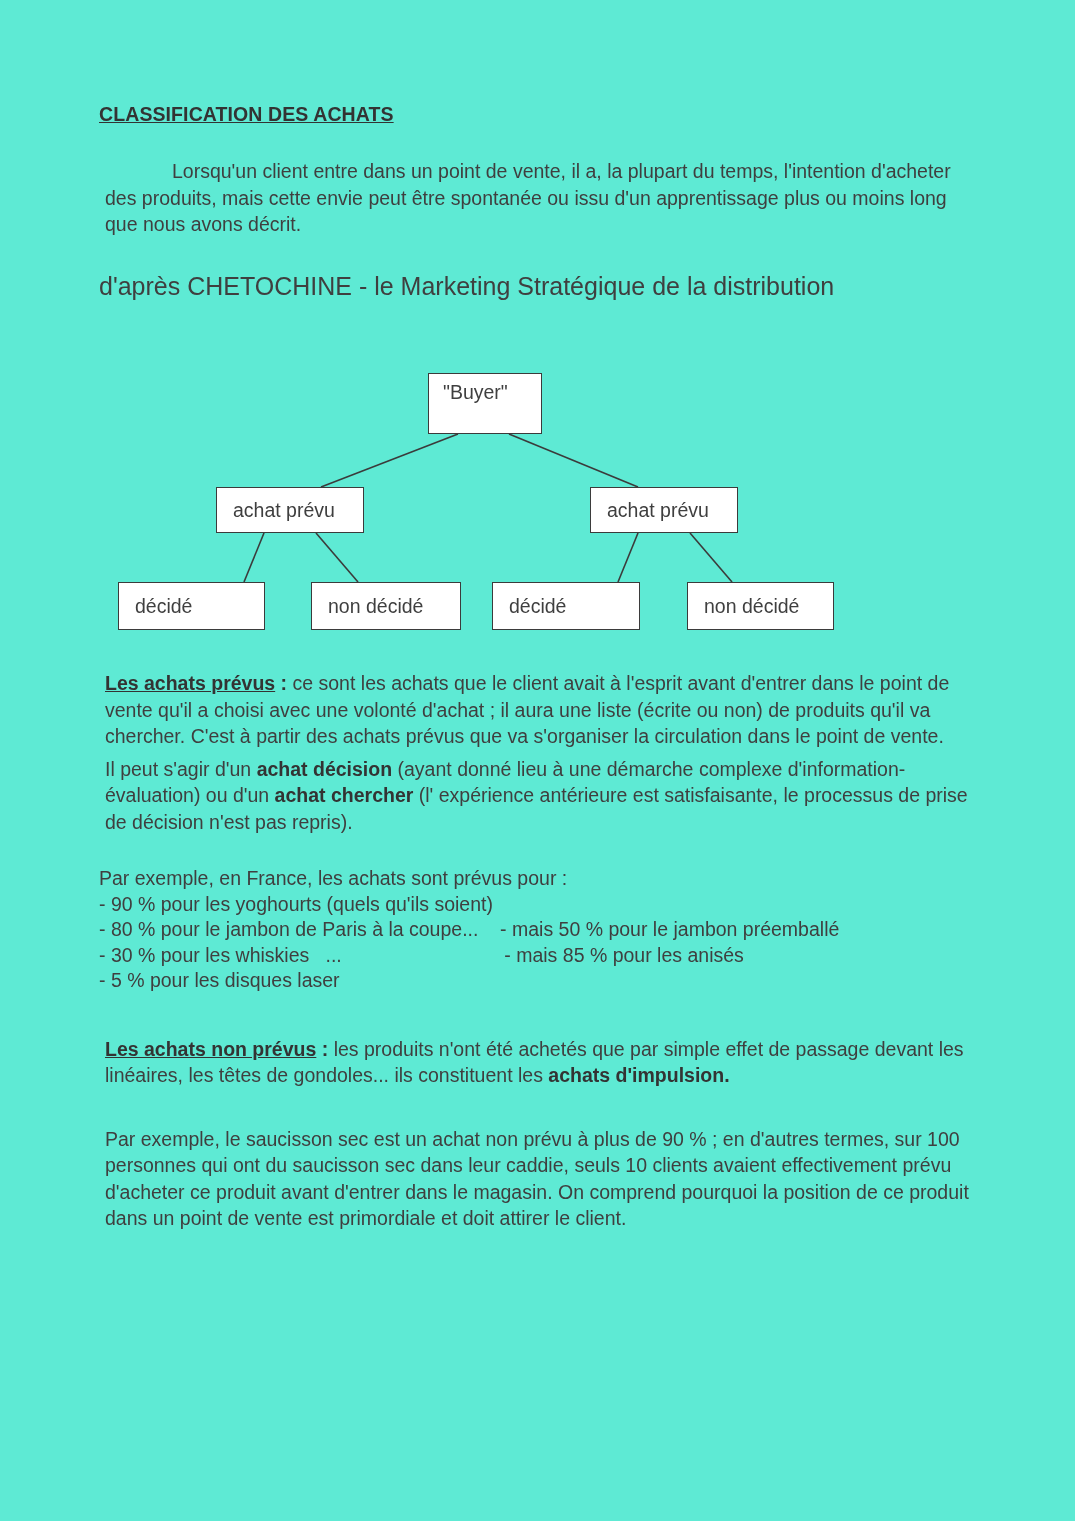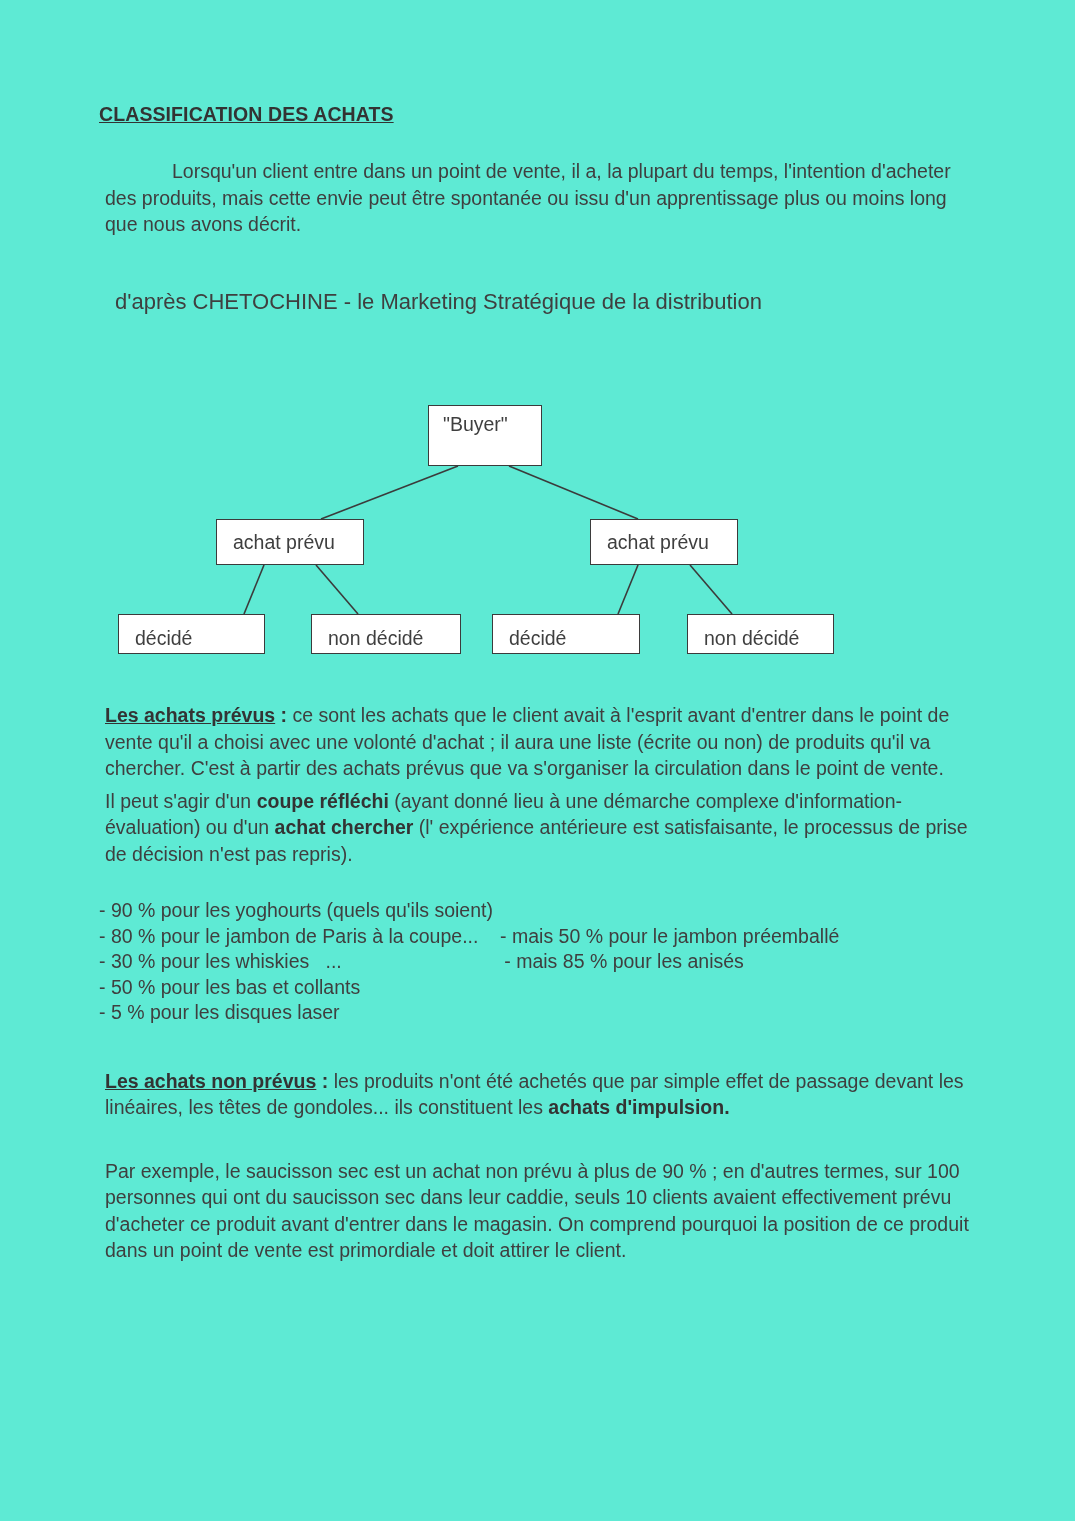--- a/index.html
+++ b/index.html
@@ -43,23 +43,23 @@
     line-height: 26.5px;
     margin: 6px;
     color: #3f3f3f;
   }
   .gap-sm { height: 25px; }
   .gap-md { height: 29px; }
   .gap-lg { height: 36px; }
   .indent-first { text-indent: 67px; }
 
   .src-line {
-    font-size: 22px;
+    font-size: 25px;
     line-height: 26.5px;
-    margin: 16px;
+    margin: 0;
     color: #3f3f3f;
   }
 
   .diagram-title {
     font-size: 19.5px;
     font-weight: bold;
     color: #333333;
     text-align: center;
     margin: 0;
     width: 770px;
@@ -90,21 +90,21 @@
     white-space: nowrap;
   }
   .node.root { left: 329px; top: 9px;  width: 114px; height: 61px; }
   .node.root .node-label { padding-left: 14px; padding-top: 6px; }
 
   .node.mid-left  { left: 117px; top: 123px; width: 148px; height: 46px; }
   .node.mid-right { left: 491px; top: 123px; width: 148px; height: 46px; }
   .node.mid-left .node-label,
   .node.mid-right .node-label { padding-top: 10px; }
 
-  .node.leaf { height: 40px; top: 218px; }
+  .node.leaf { height: 48px; top: 218px; }
   .node.leaf .node-label { padding-top: 11px; }
   .node.leaf-1 { left: 19px;  width: 147px; }
   .node.leaf-2 { left: 212px; width: 150px; }
   .node.leaf-3 { left: 393px; width: 148px; }
   .node.leaf-4 { left: 588px; width: 147px; }
 
   .edges {
     position: absolute;
     left: 0; top: 0;
     width: 880px;
@@ -197,28 +197,28 @@
         <span class="node-label">décidé</span>
       </div>
 
       <div class="node leaf leaf-4">
         <span class="node-label">non décidé</span>
       </div>
     </div>
 
     <p class="para"><span class="sec-head">Les achats prévus</span><span class="sec-colon"> :</span><span> ce sont les achats que le client avait à l'esprit avant d'entrer dans le point de vente qu'il a choisi avec une volonté d'achat ; il aura une liste (écrite ou non) de produits qu'il va chercher. C'est à partir des achats prévus que va s'organiser la circulation dans le point de vente.</span></p>
 
-    <p class="para"><span>Il peut s'agir d'un </span><span class="bold">coupe réfléchi</span><span> (ayant donné lieu à une démarche complexe d'information-évaluation) ou d'un </span><span class="bold">achat chercher</span><span> (l' expérience antérieure est satisfaisante, le processus de prise de décision n'est pas repris).</span></p>
+    <p class="para"><span>Il peut s'agir d'un </span><span class="bold">achat décision</span><span> (ayant donné lieu à une démarche complexe d'information-évaluation) ou d'un </span><span class="bold">achat chercher</span><span> (l' expérience antérieure est satisfaisante, le processus de prise de décision n'est pas repris).</span></p>
 
     <div class="gap-sm"></div>
 
+    <p class="list-line">Par exemple, en France, les achats sont prévus pour :</p>
     <p class="list-line">- 90 % pour les yoghourts (quels qu'ils soient)</p>
     <p class="list-line">- 80 % pour le jambon de Paris à la coupe...    - mais 50 % pour le jambon préemballé</p>
     <p class="list-line">- 30 % pour les whiskies   ...                              - mais 85 % pour les anisés</p>
-    <p class="list-line">- 50 % pour les bas et collants</p>
     <p class="list-line">- 5 % pour les disques laser</p>
 
     <div class="gap-lg"></div>
 
     <p class="para"><span class="sec-head">Les achats non prévus</span><span class="sec-colon"> :</span><span> les produits n'ont été achetés que par simple effet de passage devant les linéaires, les têtes de gondoles... ils constituent les </span><span class="bold">achats d'impulsion.</span></p>
 
     <div class="gap-sm"></div>
 
     <p class="para">Par exemple, le saucisson sec est un achat non prévu à plus de 90 % ; en d'autres termes, sur 100 personnes qui ont du saucisson sec dans leur caddie, seuls 10 clients avaient effectivement prévu d'acheter ce produit avant d'entrer dans le magasin. On comprend pourquoi la position de ce produit dans un point de vente est primordiale et doit attirer le client.</p>
 

